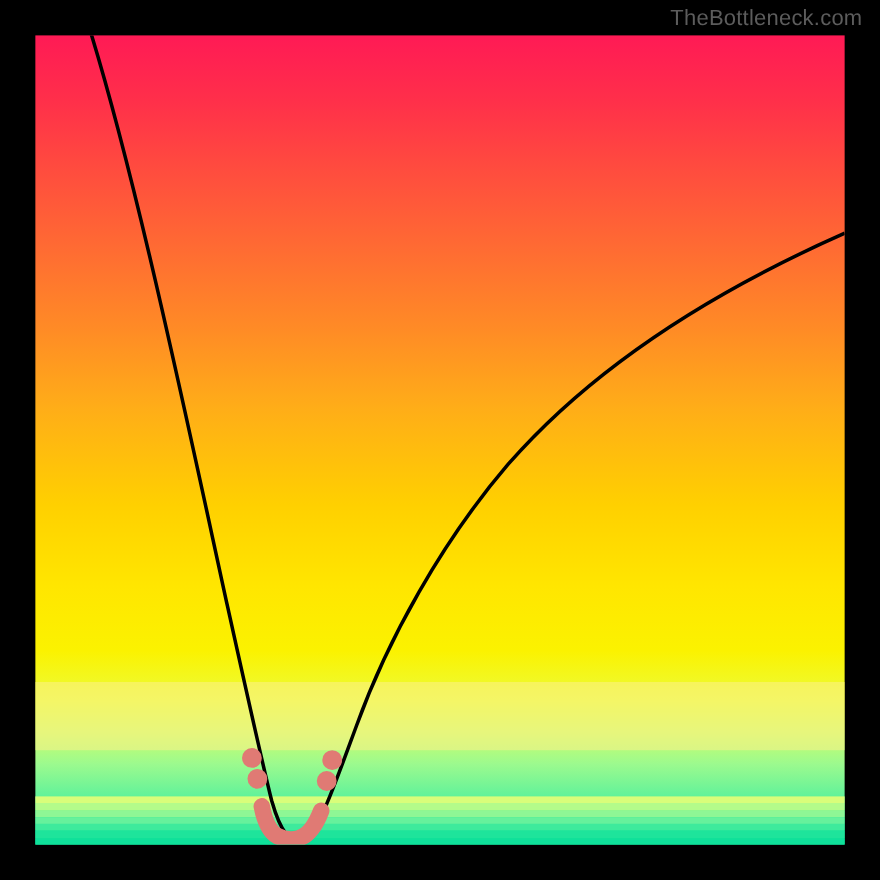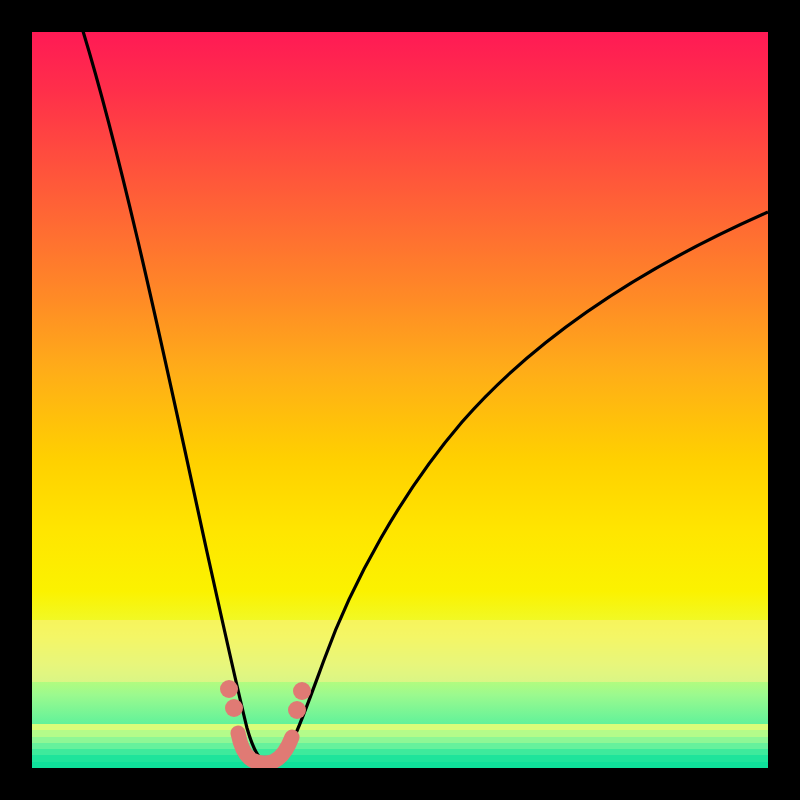--- a/index.html
+++ b/index.html
@@ -119,13 +119,14 @@
                Q 252 726, 260 705"></path>
 
       <circle cx="197" cy="657" r="9" fill="#e07a74"></circle>
       <circle cx="202" cy="676" r="9" fill="#e07a74"></circle>
 
       <circle cx="270" cy="659" r="9" fill="#e07a74"></circle>
       <circle cx="265" cy="678" r="9" fill="#e07a74"></circle>
     </svg>
   </div>
 
+  <div class="watermark">TheBottleneck.com</div>
 </div>
 
 </body></html>

